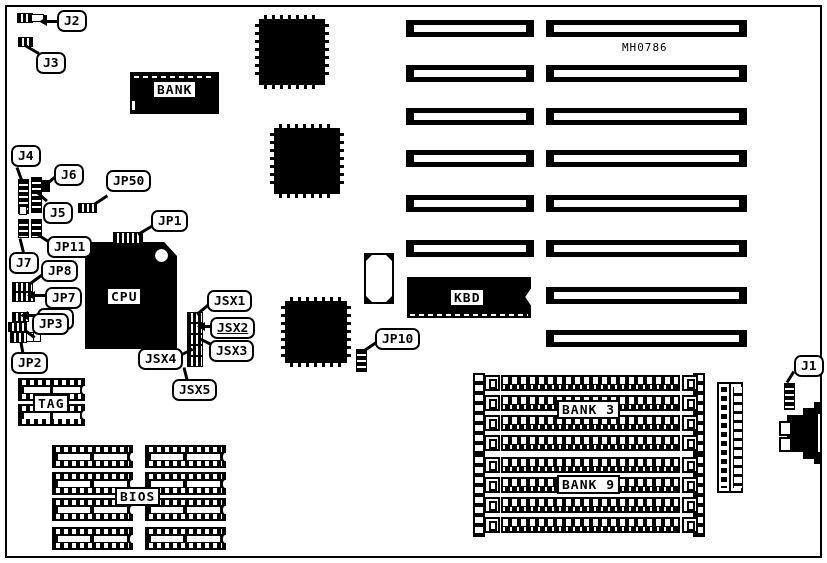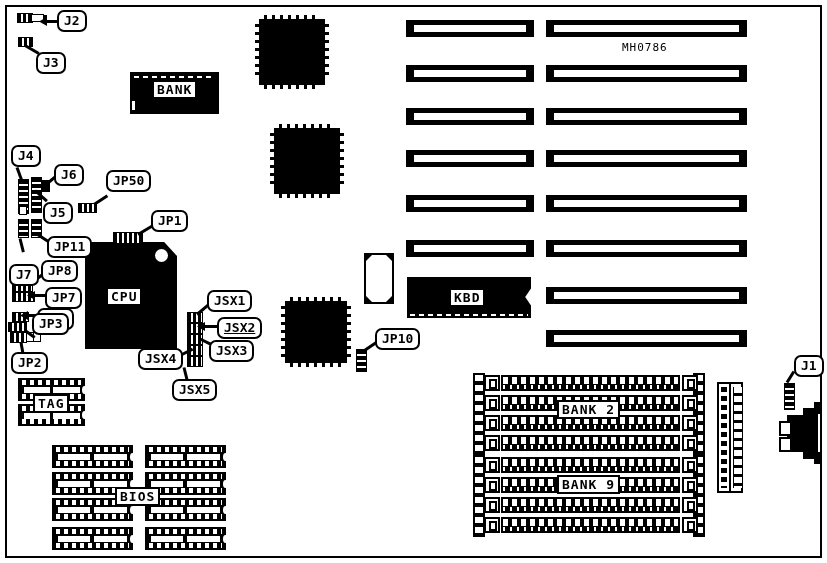--- a/index.html
+++ b/index.html
@@ -96,21 +96,21 @@
     <div class="pr"></div>
   </div>
 
   <div class="blk" style="left:787px;top:415px;width:26px;height:37px;"></div>
   <div class="blk" style="left:803px;top:408px;width:15px;height:51px;"></div>
   <div class="blk" style="left:814px;top:402px;width:6px;height:12px;"></div>
   <div class="blk" style="left:814px;top:452px;width:6px;height:12px;"></div>
   <div class="wbox" style="left:779px;top:421px;width:9px;height:11px;border-width:2px;"></div>
   <div class="wbox" style="left:779px;top:437px;width:9px;height:11px;border-width:2px;"></div>
 
-  <div class="chiplabel" style="left:557px;top:400px;">BANK 2</div>
+  <div class="chiplabel" style="left:557px;top:400px;">BANK 3</div>
   <div class="chiplabel" style="left:557px;top:475px;">BANK 9</div>
 
   <div class="chiplabel" style="left:33px;top:394px;">TAG</div>
   <div class="chiplabel" style="left:115px;top:487px;">BIOS</div>
 
   <div id="gen">
       <div class="slot" style="left: 406px; top: 20px; width: 128px; height: 17px;">
         <i></i>
       </div>
       <div class="slot" style="left: 406px; top: 65px; width: 128px; height: 17px;">
@@ -323,39 +323,39 @@
       <div class="callout" style="left: 11px; top: 145px;">J4</div>
       <div class="tail" style="left: 17px; top: 166px; width: 15px; transform: rotate(70deg);"></div>
       <div class="callout" style="left: 54px; top: 164px;">J6</div>
       <div class="tail" style="left: 45px; top: 184px; width: 16px; transform: rotate(-40deg);"></div>
       <div class="callout" style="left: 43px; top: 202px;">J5</div>
       <div class="tail" style="left: 35px; top: 189px; width: 16px; transform: rotate(42deg);"></div>
       <div class="callout" style="left: 106px; top: 170px;">JP50</div>
       <div class="tail" style="left: 94px; top: 203px; width: 16px; transform: rotate(-33deg);"></div>
       <div class="callout" style="left: 151px; top: 210px;">JP1</div>
       <div class="tail" style="left: 138px; top: 233px; width: 20px; transform: rotate(-31deg);"></div>
-      <div class="callout" style="left: 9px; top: 264px;">J7</div>
+      <div class="callout" style="left: 9px; top: 252px;">J7</div>
       <div class="tail" style="left: 20px; top: 237px; width: 14px; transform: rotate(76deg);"></div>
       <div class="callout" style="left: 47px; top: 236px;">JP11</div>
       <div class="tail" style="left: 36px; top: 232px; width: 16px; transform: rotate(33deg);"></div>
       <div class="callout" style="left: 41px; top: 260px;">JP8</div>
       <div class="tail" style="left: 29px; top: 283px; width: 17px; transform: rotate(-36deg);"></div>
       <div class="callout" style="left: 45px; top: 287px;">JP7</div>
       <div class="tail" style="left: 33px; top: 294px; width: 13px; transform: rotate(0deg);"></div>
       <div class="ahead" style="left: 27px; top: 291px;"></div>
       <div class="callout" style="left: 37px; top: 308px;">JP4</div>
       <div class="tail" style="left: 26px; top: 314px; width: 12px; transform: rotate(0deg);"></div>
       <div class="ahead" style="left: 20px; top: 311px;"></div>
       <div class="callout" style="left: 32px; top: 313px;">JP3</div>
       <div class="tail" style="left: 25px; top: 329px; width: 12px; transform: rotate(36deg);"></div>
       <div class="callout" style="left: 11px; top: 352px;">JP2</div>
       <div class="tail" style="left: 21px; top: 341px; width: 13px; transform: rotate(80deg);"></div>
       <div class="callout" style="left: 207px; top: 290px;">JSX1</div>
       <div class="tail" style="left: 197px; top: 313px; width: 16px; transform: rotate(-40deg);"></div>
-      <div class="callout" style="left: 217px; top: 317px; text-decoration: underline;">JSX2</div>
+      <div class="callout" style="left: 210px; top: 317px; text-decoration: underline;">JSX2</div>
       <div class="tail" style="left: 203px; top: 325px; width: 15px; transform: rotate(0deg);"></div>
       <div class="ahead" style="left: 197px; top: 322px;"></div>
       <div class="callout" style="left: 209px; top: 340px;">JSX3</div>
       <div class="tail" style="left: 199px; top: 337px; width: 14px; transform: rotate(26deg);"></div>
       <div class="callout" style="left: 138px; top: 348px;">JSX4</div>
       <div class="tail" style="left: 182px; top: 353px; width: 12px; transform: rotate(-27deg);"></div>
       <div class="callout" style="left: 172px; top: 379px;">JSX5</div>
       <div class="tail" style="left: 184px; top: 366px; width: 14px; transform: rotate(76deg);"></div>
       <div class="callout" style="left: 375px; top: 328px;">JP10</div>
       <div class="tail" style="left: 363px; top: 350px; width: 16px; transform: rotate(-34deg);"></div>

